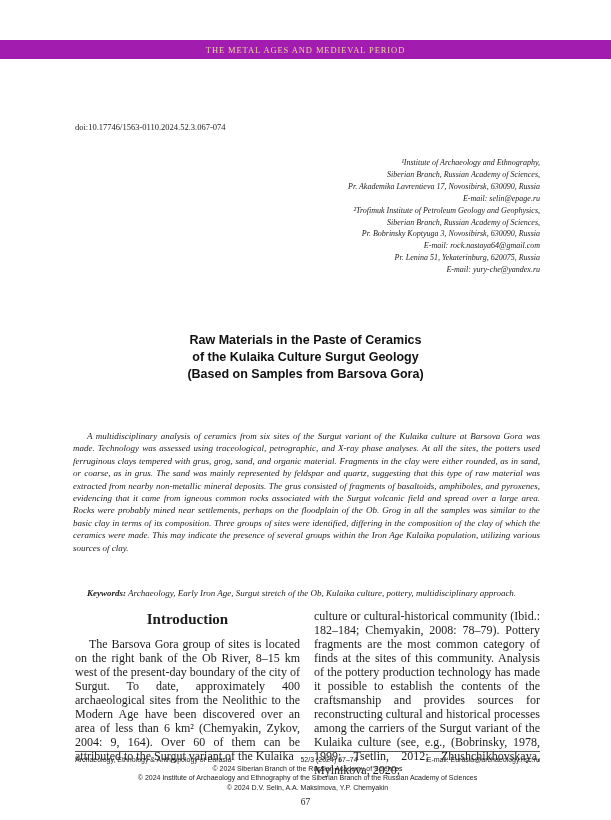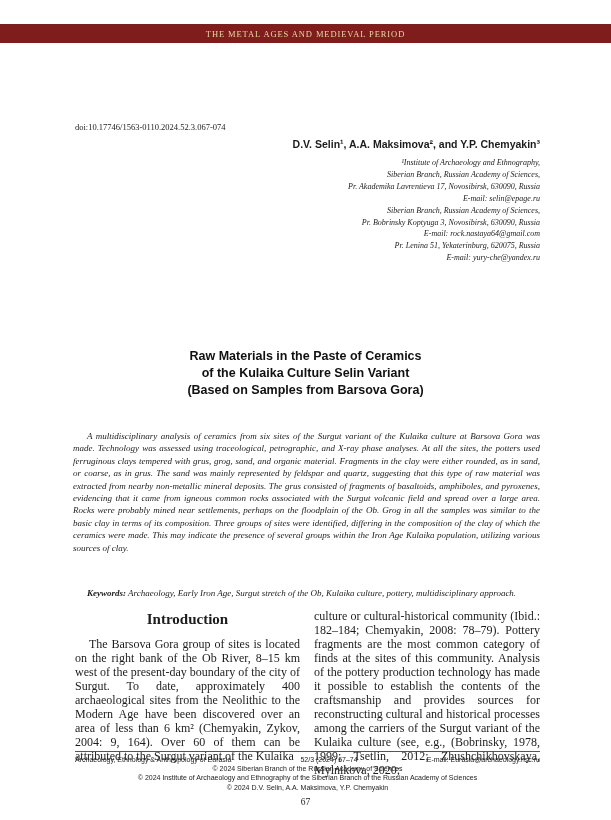--- a/index.html
+++ b/index.html
@@ -5,22 +5,22 @@
   html,body{margin:0;padding:0;background:#ffffff;}
   .page{
     position:relative;
     width:611px;height:820px;
     background:#ffffff;
     font-family:"Liberation Serif", serif;
     color:#1c1c1c;
     overflow:hidden;
   }
   .banner{
-    position:absolute;top:24px;left:0;width:611px;height:19px;
-    background:#7f1d1d;
+    position:absolute;top:40px;left:0;width:611px;height:19px;
+    background:#a21caf;
     display:flex;align-items:center;justify-content:center;
   }
   .banner-text{
     color:#e9d7a2;
     font-size:8.5px;
     letter-spacing:0.9px;
     font-family:"Liberation Serif", serif;
   }
   .doi{
     position:absolute;top:122px;left:75px;
@@ -36,21 +36,20 @@
     position:absolute;top:157px;left:75px;right:71px;
     text-align:right;font-style:italic;
     font-size:8px;line-height:11.9px;color:#222;
   }
   .title{
     position:absolute;top:332px;left:40px;right:40px;
     text-align:center;
     font-family:"Liberation Sans", sans-serif;
     font-weight:bold;font-size:12.5px;line-height:17px;
     color:#111;
-    margin-top:16px;
   }
   .abstract{
     position:absolute;top:430px;left:73px;width:467px;
     font-style:italic;font-size:9px;line-height:12.4px;
     text-align:justify;text-indent:14px;
   }
   .keywords{
     position:absolute;top:587px;left:73px;width:467px;
     font-style:italic;font-size:9px;line-height:12.4px;
     text-align:justify;text-indent:14px;
@@ -85,37 +84,37 @@
 <body>
 
 <div class="page">
 
   <div class="banner">
     <span class="banner-text">THE METAL AGES AND MEDIEVAL PERIOD</span>
   </div>
 
   <div class="doi">doi:10.17746/1563-0110.2024.52.3.067-074</div>
 
-  <div class="authors">D.V. Selin¹, A.A. Maksimova², and Y.P. Chemyakin³</div>
 
   <div class="affiliations">
     <div>¹Institute of Archaeology and Ethnography,</div>
     <div>Siberian Branch, Russian Academy of Sciences,</div>
     <div>Pr. Akademika Lavrentieva 17, Novosibirsk, 630090, Russia</div>
     <div>E-mail: selin@epage.ru</div>
+    <div>²Trofimuk Institute of Petroleum Geology and Geophysics,</div>
     <div>Siberian Branch, Russian Academy of Sciences,</div>
     <div>Pr. Bobrinsky Koptyuga 3, Novosibirsk, 630090, Russia</div>
     <div>E-mail: rock.nastaya64@gmail.com</div>
     <div>Pr. Lenina 51, Yekaterinburg, 620075, Russia</div>
     <div>E-mail: yury-che@yandex.ru</div>
   </div>
 
   <div class="title">
     <div>Raw Materials in the Paste of Ceramics</div>
-    <div>of the Kulaika Culture Selin Variant</div>
+    <div>of the Kulaika Culture Surgut Geology</div>
     <div>(Based on Samples from Barsova Gora)</div>
   </div>
 
   <div class="abstract">A multidisciplinary analysis of ceramics from six sites of the Surgut variant of the Kulaika culture at Barsova Gora was made. Technology was assessed using traceological, petrographic, and X-ray phase analyses. At all the sites, the potters used ferruginous clays tempered with grus, grog, sand, and organic material. Fragments in the clay were either rounded, as in sand, or coarse, as in grus. The sand was mainly represented by feldspar and quartz, suggesting that this type of raw material was extracted from nearby non-metallic mineral deposits. The grus consisted of fragments of basaltoids, amphiboles, and pyroxenes, evidencing that it came from igneous common rocks associated with the Surgut volcanic field and spread over a large area. Rocks were probably mined near settlements, perhaps on the floodplain of the Ob. Grog in all the samples was similar to the basic clay in terms of its composition. Three groups of sites were identified, differing in the composition of the clay of which the ceramics were made. This may indicate the presence of several groups within the Iron Age Kulaika population, utilizing various sources of clay.</div>
 
   <div class="keywords">
     <span class="kw-label">Keywords:</span><span> Archaeology, Early Iron Age, Surgut stretch of the Ob, Kulaika culture, pottery, multidisciplinary approach.</span>
   </div>
 
   <div class="section-heading">Introduction</div>

